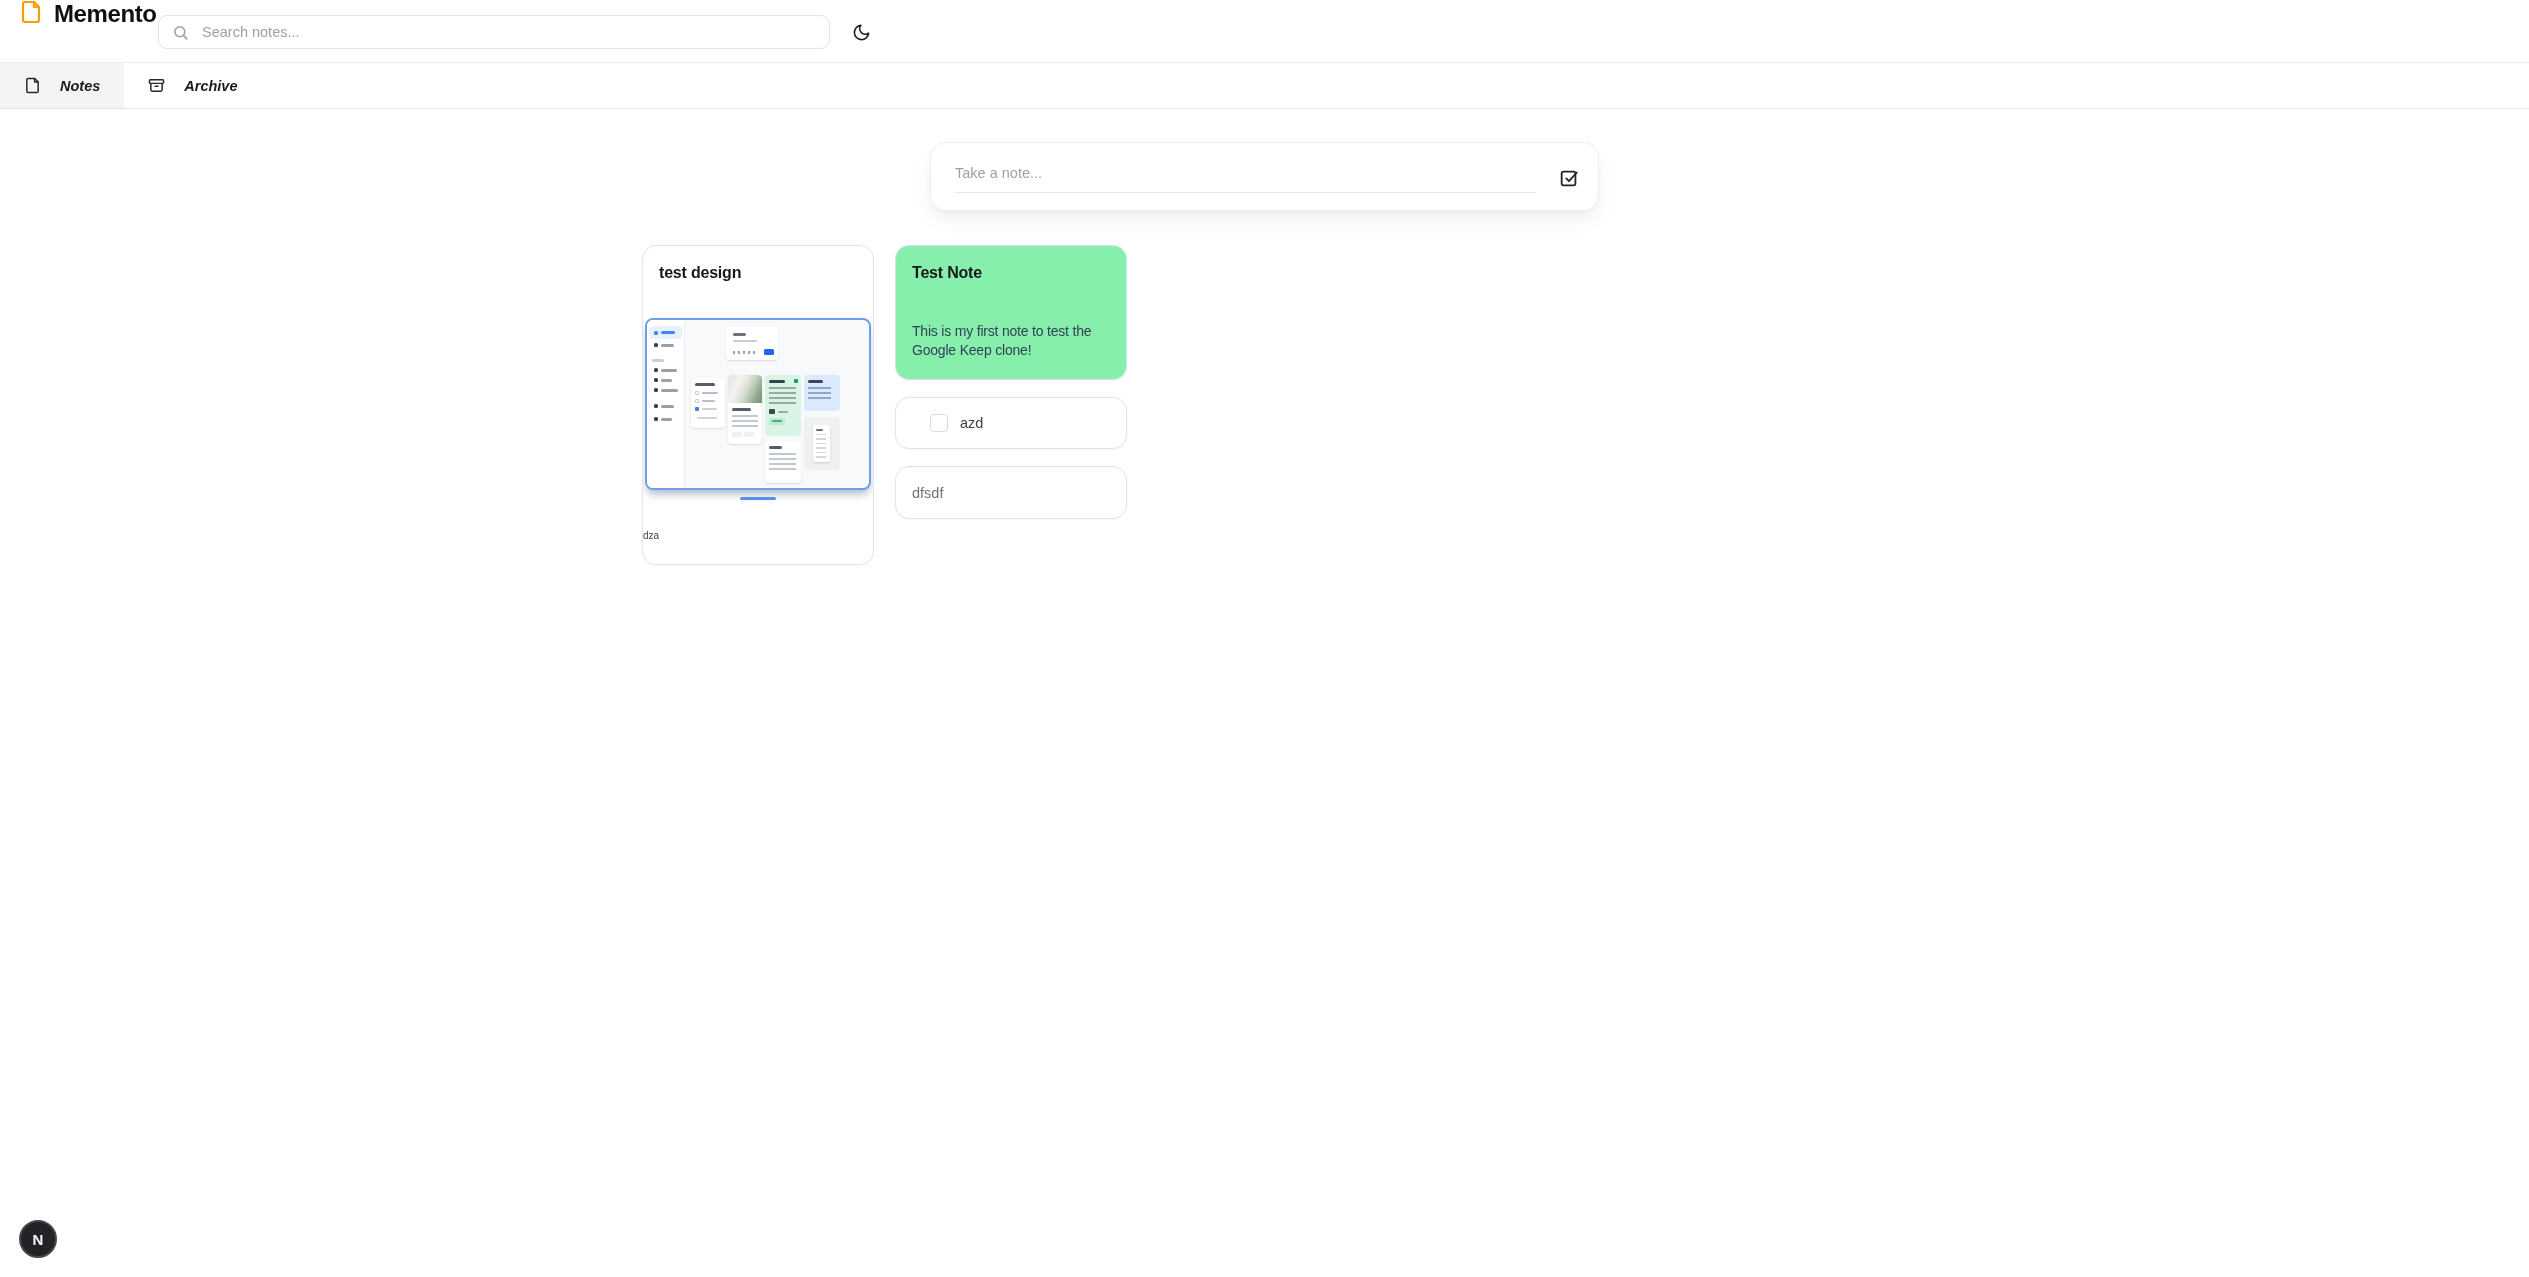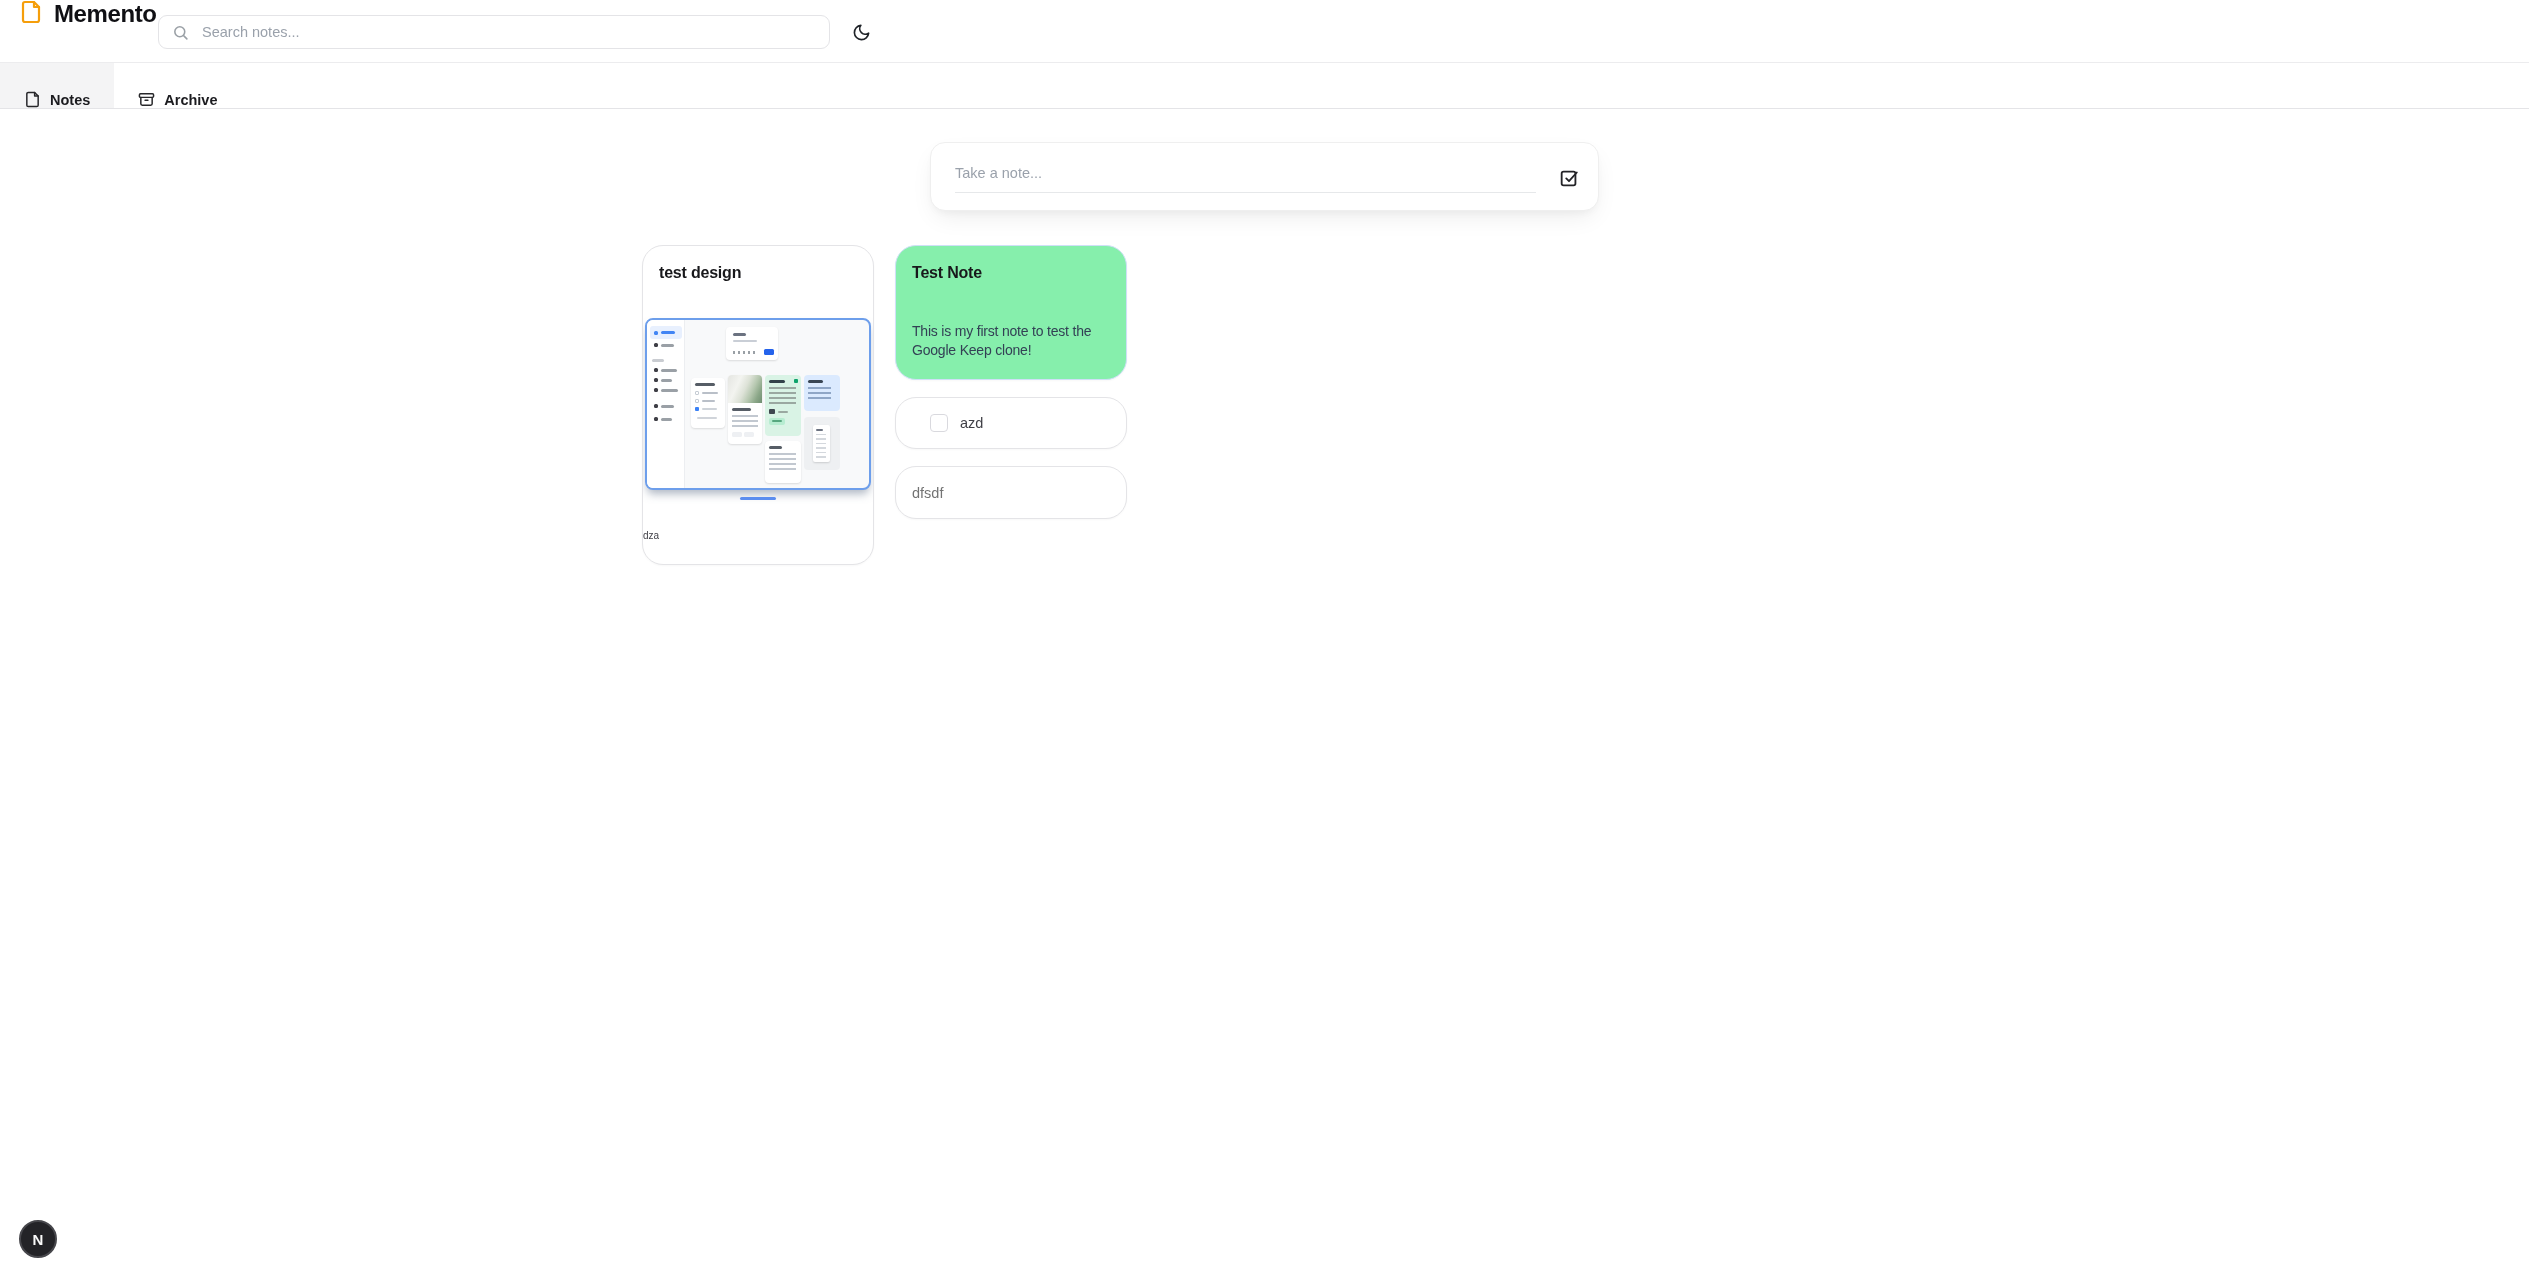--- a/index.html
+++ b/index.html
@@ -23,42 +23,42 @@
   }
   .searchbar input{flex:1;border:none;font-size:14.5px;color:#18181b;background:transparent;}
   .searchbar input::placeholder{color:#9aa1ab;}
   .theme-btn{position:absolute;left:843px;top:14px;width:36px;height:36px;display:flex;align-items:center;justify-content:center;border-radius:8px;}
 
   
   .tabbar{
     position:absolute;left:0;top:62px;width:100%;height:47px;background:#fff;
     border-top:1px solid #ececee;border-bottom:1px solid #e4e4e7;display:flex;
   }
-  .tab{display:flex;align-items:flex-end;gap:9px;padding:0 24px;height:100%;
-    font-size:14.5px;font-weight:600;color:#1b1b1f;cursor:pointer;}
+  .tab{display:flex;align-items:center;gap:19px;padding:0 24px;height:100%;
+    font-size:14.5px;font-weight:600;color:#1b1b1f;cursor:pointer;font-style:italic;}
   .tab.active{background:#f4f4f5;}
 
   
   .composer{
     position:absolute;left:930px;top:142px;width:669px;height:69px;background:#fff;
     border:1px solid #efefef;border-radius:15px;
     box-shadow:0 10px 25px -5px rgba(0,0,0,.08),0 4px 10px -4px rgba(0,0,0,.06);
   }
   .composer input{
     position:absolute;left:24px;top:10px;width:581px;height:40px;border:none;
     border-bottom:1px solid #e6e8ea;font-size:14.5px;color:#18181b;background:transparent;padding:0;
   }
   .composer input::placeholder{color:#9aa1ab;}
   .check-btn{position:absolute;right:17px;top:23px;width:24px;height:24px;display:flex;align-items:center;justify-content:center;color:#232327;}
 
   
   .grid{position:absolute;left:642px;top:245px;display:flex;gap:21px;}
   .col{display:flex;flex-direction:column;gap:17px;width:232px;}
   .card{
-    width:232px;background:#fff;border:1px solid #e4e4e7;border-radius:21px;
+    width:232px;background:#fff;border:1px solid #e4e4e7;border-radius:14px;
     box-shadow:0 1px 2px rgba(0,0,0,.03);cursor:pointer;position:relative;overflow:hidden;
   }
   .card h3{margin:0;font-size:16px;font-weight:600;color:#18181b;letter-spacing:-0.2px;line-height:22px;}
   .note-image{height:320px;padding:16px;}
   .note-blue{height:135px;padding:16px;background:#86efac;border-color:#cfe0f7;}
   .note-blue p{margin:38px 0 0;font-size:14px;line-height:19px;color:#334155;letter-spacing:-0.2px;}
   .note-check{height:52px;display:flex;align-items:center;gap:12px;padding:0 16px 0 34px;font-size:14.5px;color:#3f3f46;}
   .note-plain{height:53px;display:flex;align-items:center;padding:0 16px;font-size:14.5px;color:#737373;}
   .checkbox{width:18px;height:18px;border:1.5px solid #d9d9de;border-radius:4px;background:#fff;flex:0 0 auto;}
   .dza{position:absolute;left:0;top:284px;margin:0;font-size:10px;color:#3f3f46;}

